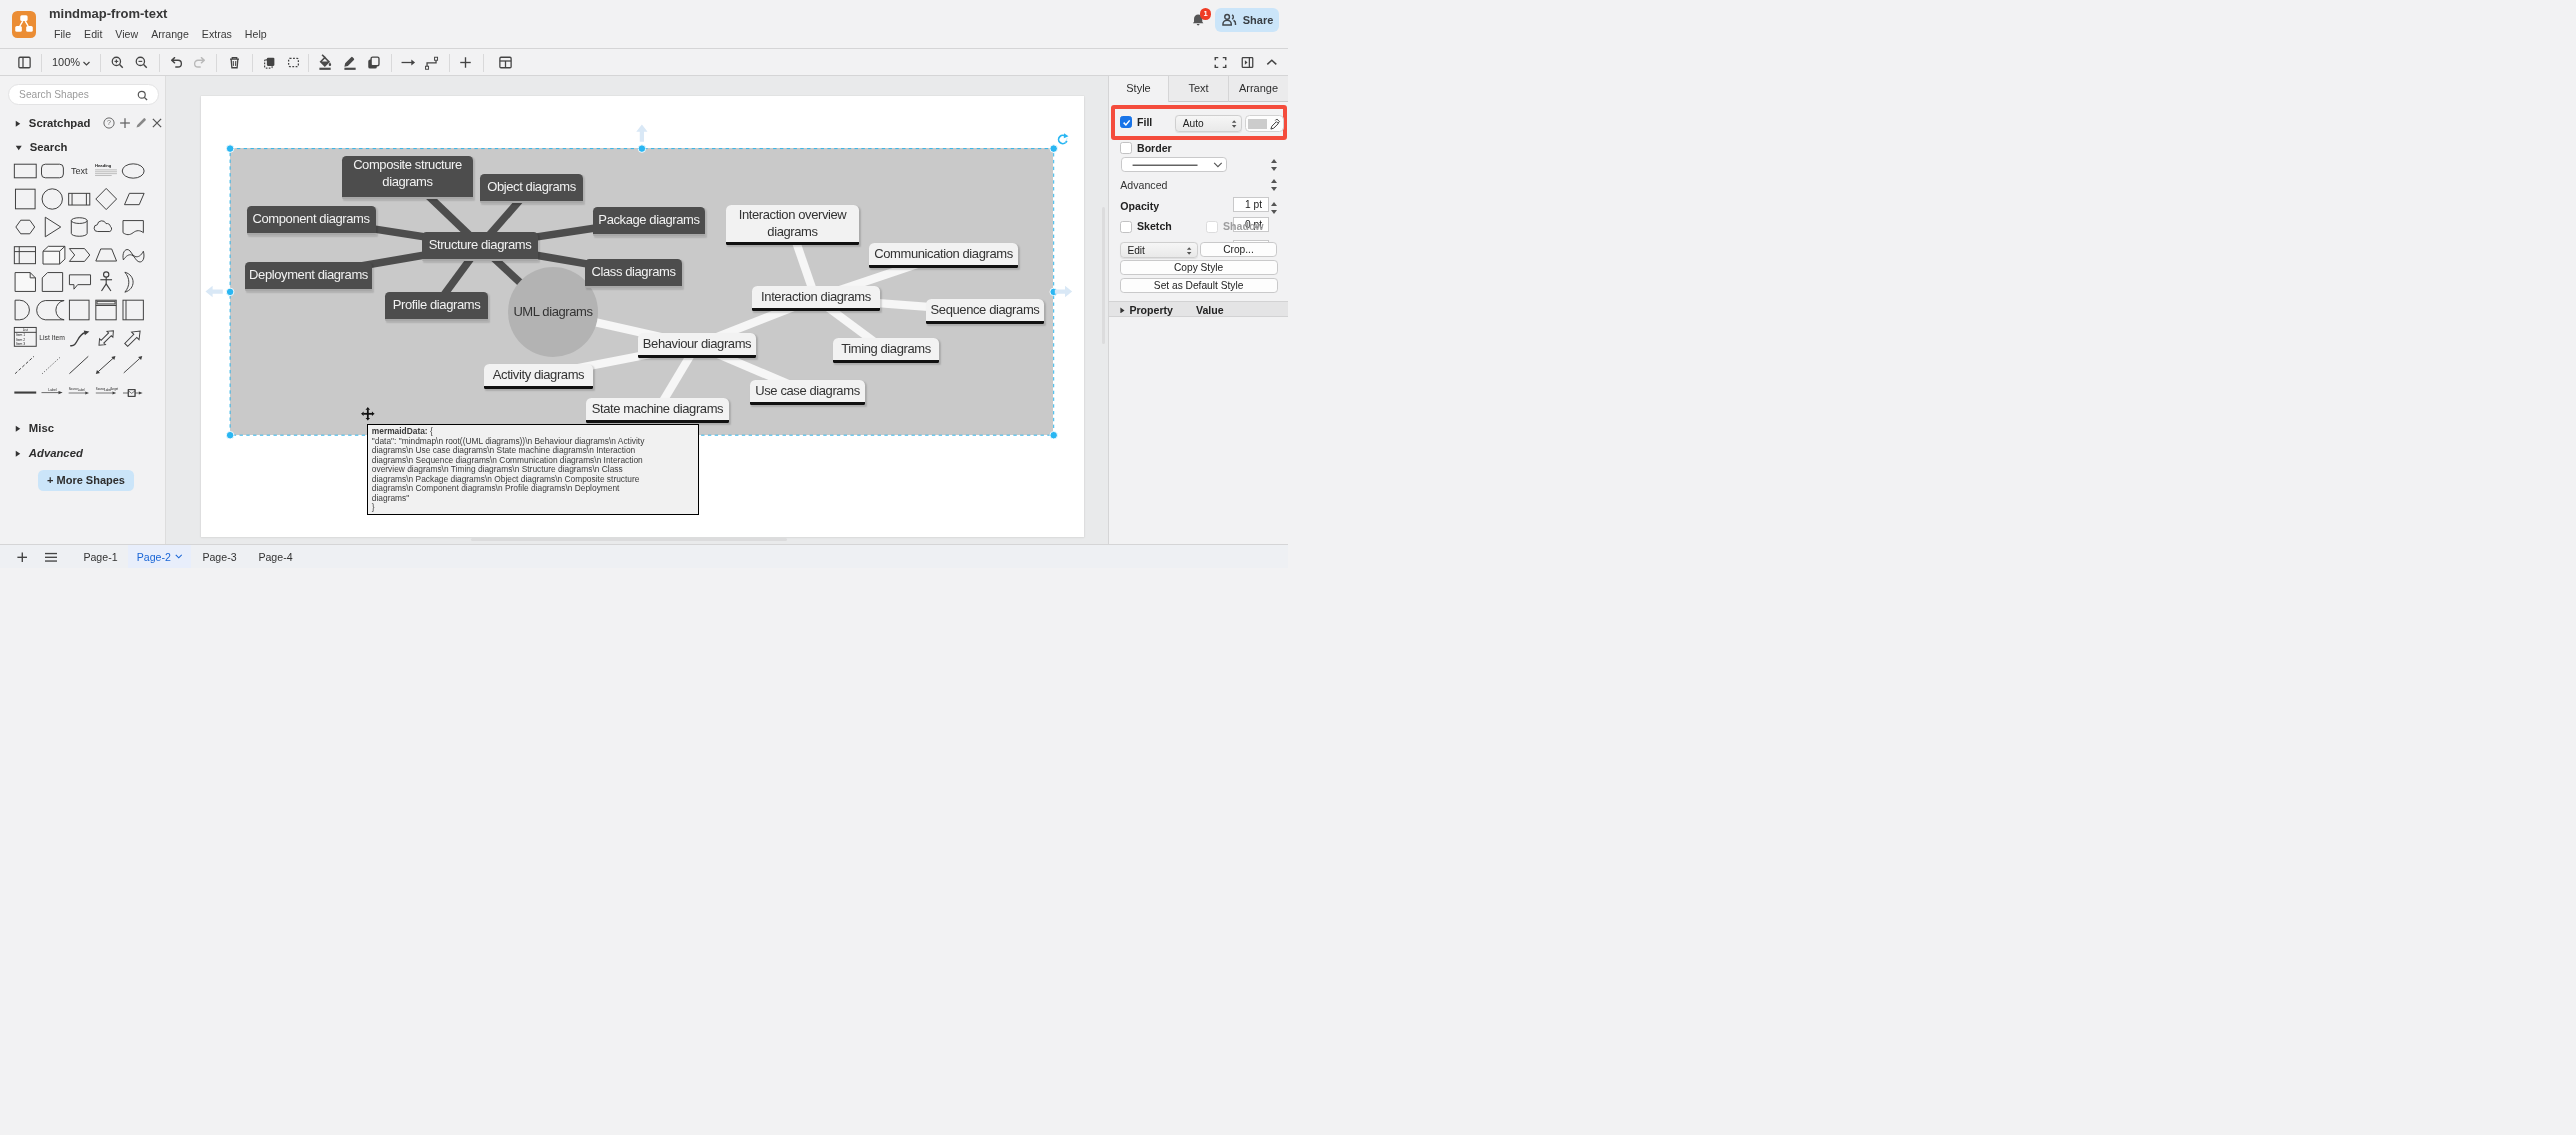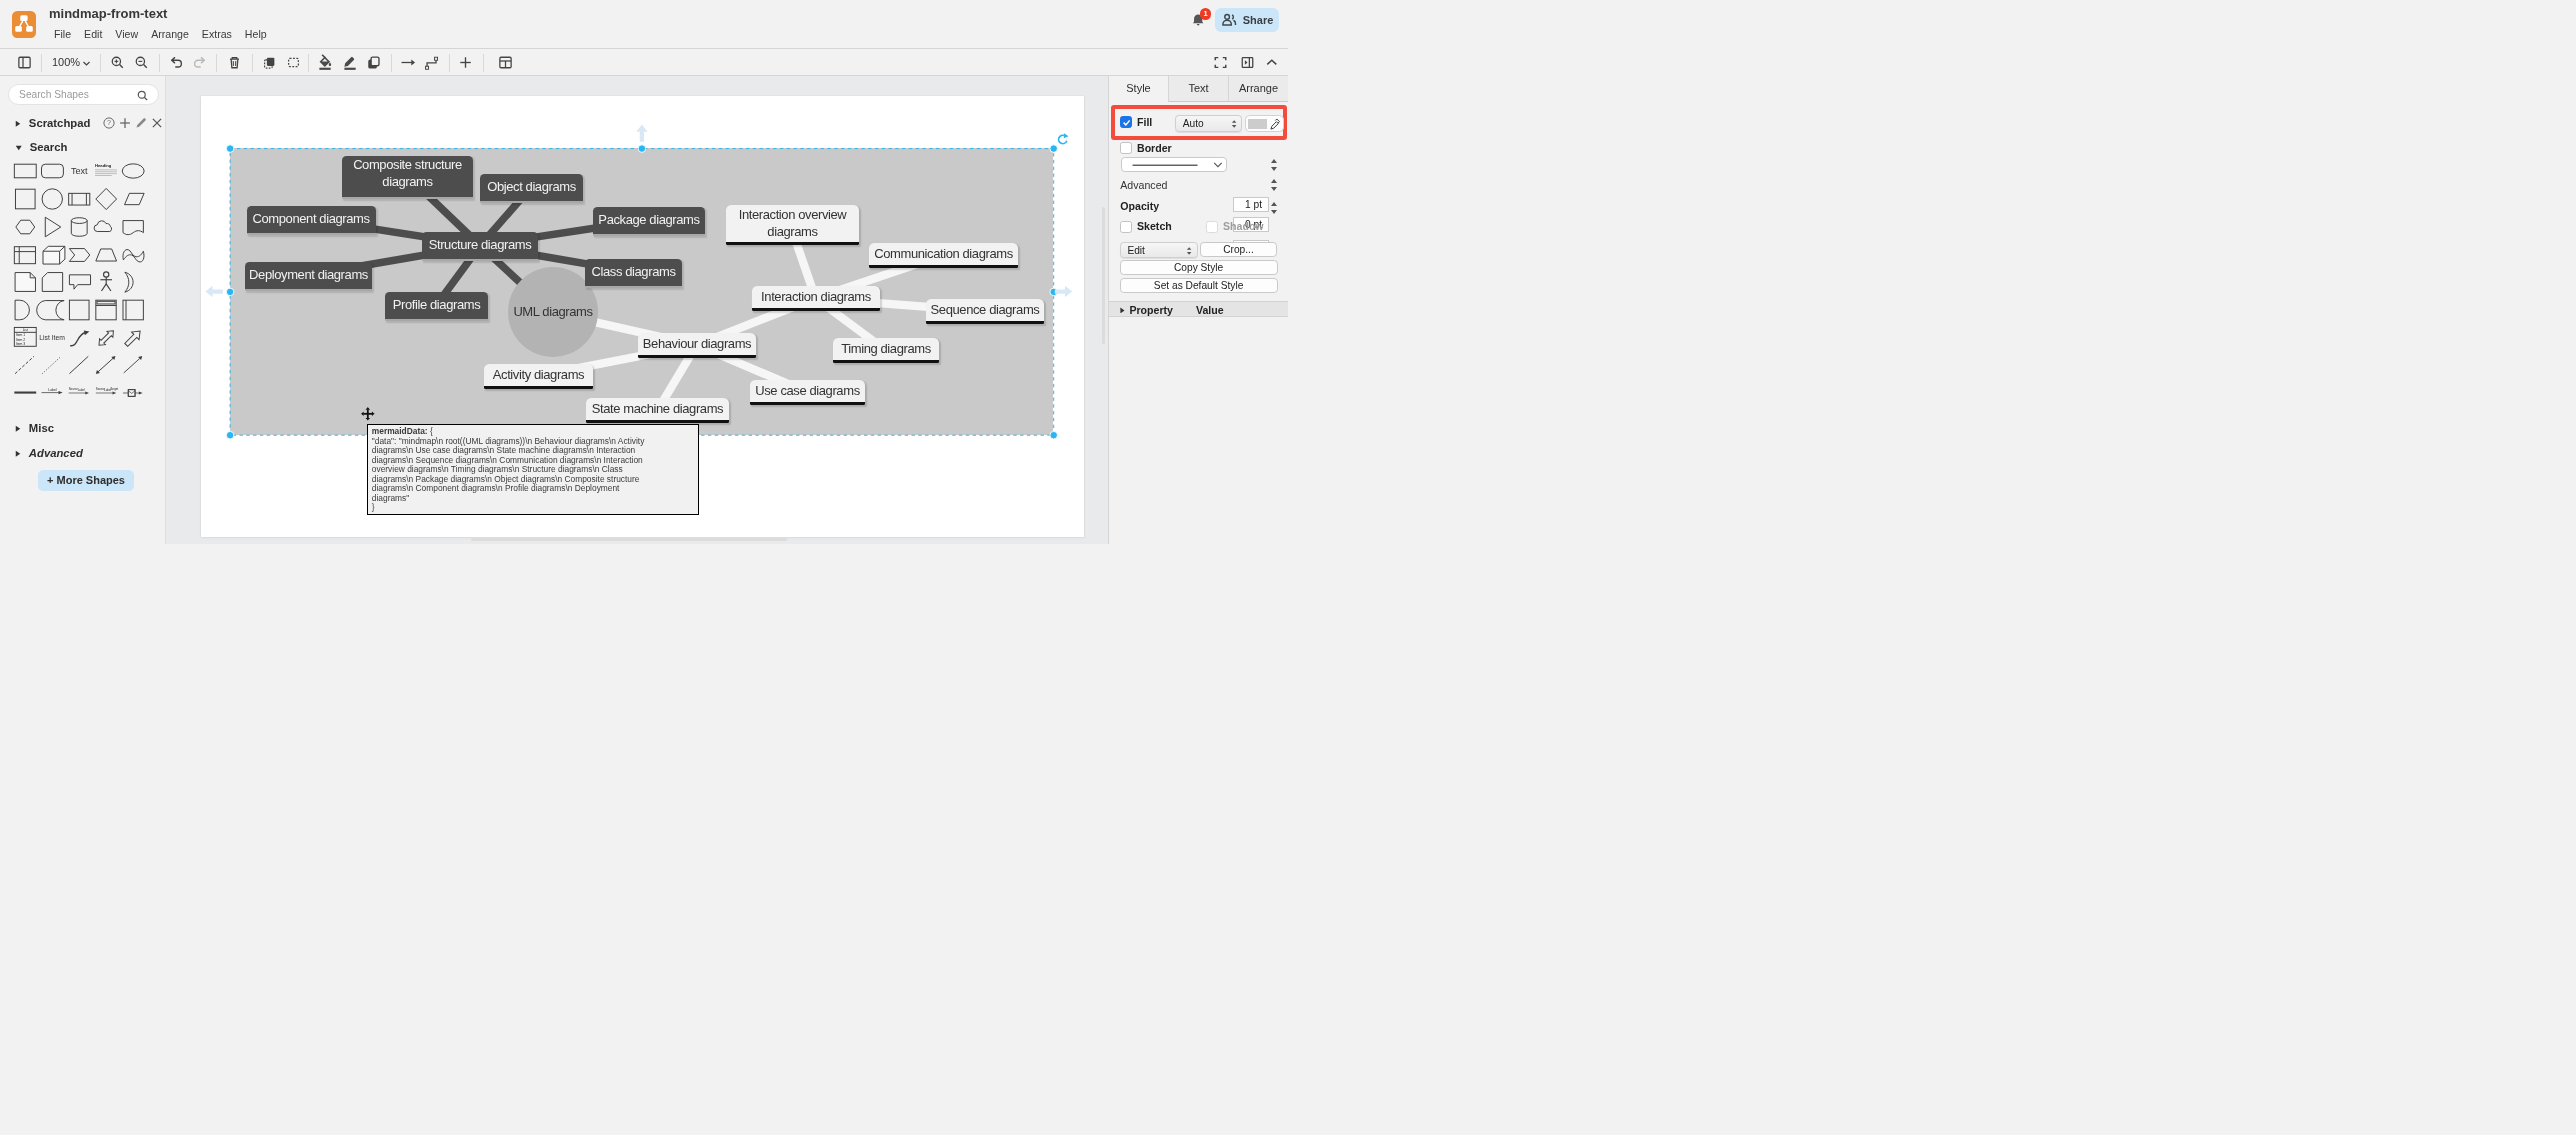--- a/index.html
+++ b/index.html
@@ -505,14 +505,35 @@
     <div class="fbtn" style="left:10.6px;top:184px;width:158px;">Copy Style</div>
     <div class="fbtn" style="left:10.6px;top:202px;width:158px;">Set as Default Style</div>
     <div class="abs" style="left:0;top:225px;width:180px;height:16px;background:#e4e4e5;border-top:0.8px solid #d2d2d3;border-bottom:0.8px solid #d2d2d3;">
       <svg class="abs" style="left:10.6px;top:4.5px" width="5.3" height="6.8" viewBox="0 0 7 9">
           <path d="M0.5 0.5 l5.5 4 l-5.5 4 z" fill="#333"></path>
         </svg>
       <span class="abs" style="left:20.4px;top:1.5px;font-size:10.6px;font-weight:700;color:#222;">Property</span>
       <span class="abs" style="left:87px;top:1.5px;font-size:10.6px;font-weight:700;color:#222;">Value</span>
     </div>
   </div>
+  <div id="footer">
+    <svg class="abs" style="left:16.6px;top:6.8px" width="10.6" height="10.6" viewBox="0 0 14 14">
+        <line x1="7" y1="0.5" x2="7" y2="13.5" stroke="#444" stroke-width="1.8"></line>
+        <line x1="0.5" y1="7" x2="13.5" y2="7" stroke="#444" stroke-width="1.8"></line>
+      </svg>
+    <svg class="abs" style="left:45px;top:6.8px" width="12" height="10.6" viewBox="0 0 16 14">
+        <g stroke="#444" stroke-width="1.8">
+          <line x1="0" y1="2" x2="16" y2="2"></line>
+          <line x1="0" y1="7" x2="16" y2="7"></line>
+          <line x1="0" y1="12" x2="16" y2="12"></line>
+        </g>
+      </svg>
+    <div class="ptab" style="left:78px;width:45px;">Page-1</div>
+    <div class="ptab" style="left:128px;width:63px;background:#e8eefb;color:#1a66d6;">Page-2
+      <svg width="7.5" height="5.3" viewBox="0 0 10 7" style="margin-left:3.8px">
+          <path d="M1 1 l4 4 l4 -4" fill="none" stroke="#1a66d6" stroke-width="1.5"></path>
+        </svg>
+    </div>
+    <div class="ptab" style="left:197px;width:45px;">Page-3</div>
+    <div class="ptab" style="left:253px;width:45px;">Page-4</div>
+  </div>
 </div>
 
 
 </body></html>

